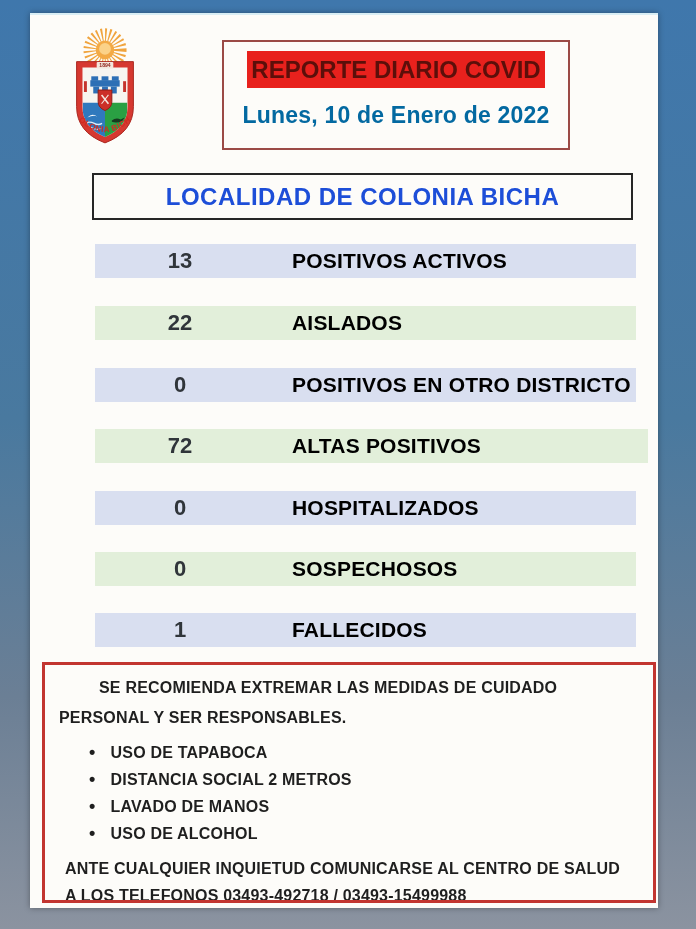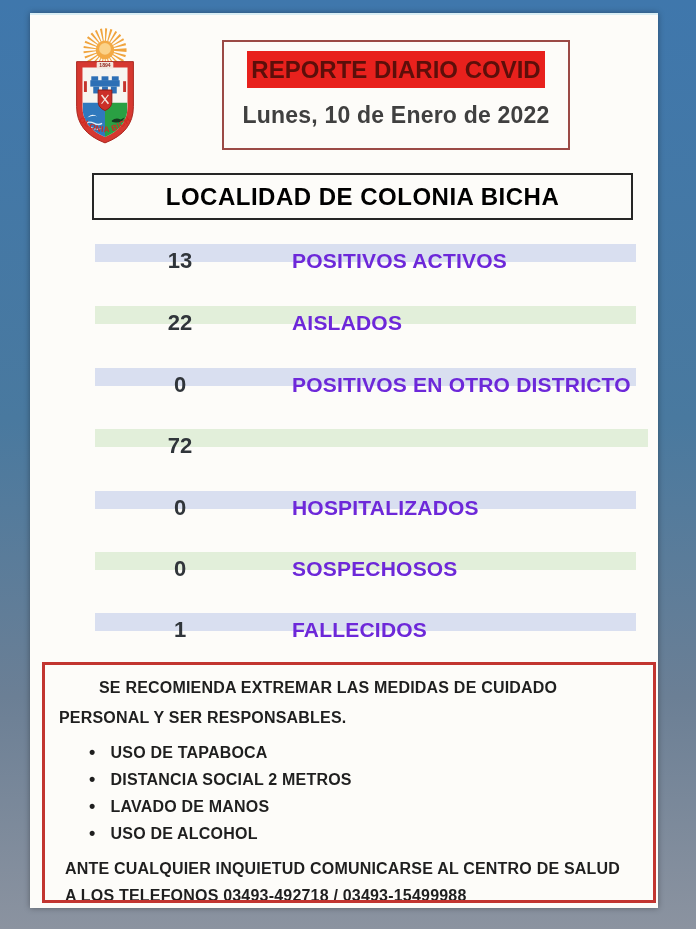--- a/index.html
+++ b/index.html
@@ -19,43 +19,43 @@
     position:absolute;left:192px;top:25px;width:348px;height:110px;
     border:2px solid #9b4a46;box-sizing:border-box;text-align:center;
   }
   .banner{
     width:298px;height:37px;margin:9px auto 8px;
     background:var(--banner-red,#e8211d);
     color:#5c0f0a;font-size:24px;font-weight:bold;line-height:37px;
     white-space:nowrap;overflow:hidden;
   }
   .date{
-    margin-top:14px;font-size:23px;font-weight:bold;color:#404040;
+    margin-top:14px;font-size:23px;font-weight:bold;color:#0369a1;
     letter-spacing:0.2px;white-space:nowrap;
   }
 
   .title-box{
     position:absolute;left:62px;top:158px;width:541px;height:47px;
     border:2px solid #262626;box-sizing:border-box;
     text-align:center;line-height:44px;
-    font-size:24px;font-weight:bold;color:#000000;letter-spacing:0.5px;
+    font-size:24px;font-weight:bold;color:#1d4ed8;letter-spacing:0.5px;
     white-space:nowrap;
   }
 
   .stats{position:absolute;left:0;top:0;width:100%;height:100%;}
-  .stat-row{position:absolute;left:65px;width:541px;height:18px;line-height:34px;}
+  .stat-row{position:absolute;left:65px;width:541px;height:34px;line-height:34px;}
   .stat-row.blue{background:var(--row-blue,#d9dff0);}
   .stat-row.green{background:var(--row-green,#e2efda);}
   .stat-row .num{
     position:absolute;left:0;width:170px;text-align:center;
     font-size:22px;font-weight:bold;color:#30353a;
   }
   .stat-row .lab{
     position:absolute;left:197px;font-size:21px;font-weight:bold;
-    color:#6d28d9;white-space:nowrap;letter-spacing:0.2px;
+    color:#000000;white-space:nowrap;letter-spacing:0.2px;
   }
 
   .rec-box{
     position:absolute;left:12px;top:647px;width:614px;height:241px;
     border:3px solid var(--border-red,#c23530);box-sizing:border-box;
     padding:4px 24px 0 14px;overflow:hidden;color:#1f1f1f;
   }
   .rec-intro{
     margin:4px 0 0;font-size:16px;font-weight:bold;line-height:30px;
     text-indent:40px;letter-spacing:0.2px;
@@ -140,20 +140,21 @@
       <div class="stat-row green" style="top: 291px;">
         <span class="num">22</span>
         <span class="lab">AISLADOS</span>
       </div>
       <div class="stat-row blue" style="top: 353px;">
         <span class="num">0</span>
         <span class="lab">POSITIVOS EN OTRO DISTRICTO</span>
       </div>
       <div class="stat-row green" style="top: 414px; padding-left: 12px;">
         <span class="num">72</span>
+        <span class="lab">ALTAS POSITIVOS</span>
       </div>
       <div class="stat-row blue" style="top: 476px;">
         <span class="num">0</span>
         <span class="lab">HOSPITALIZADOS</span>
       </div>
       <div class="stat-row green" style="top: 537px;">
         <span class="num">0</span>
         <span class="lab">SOSPECHOSOS</span>
       </div>
       <div class="stat-row blue" style="top: 598px;">

